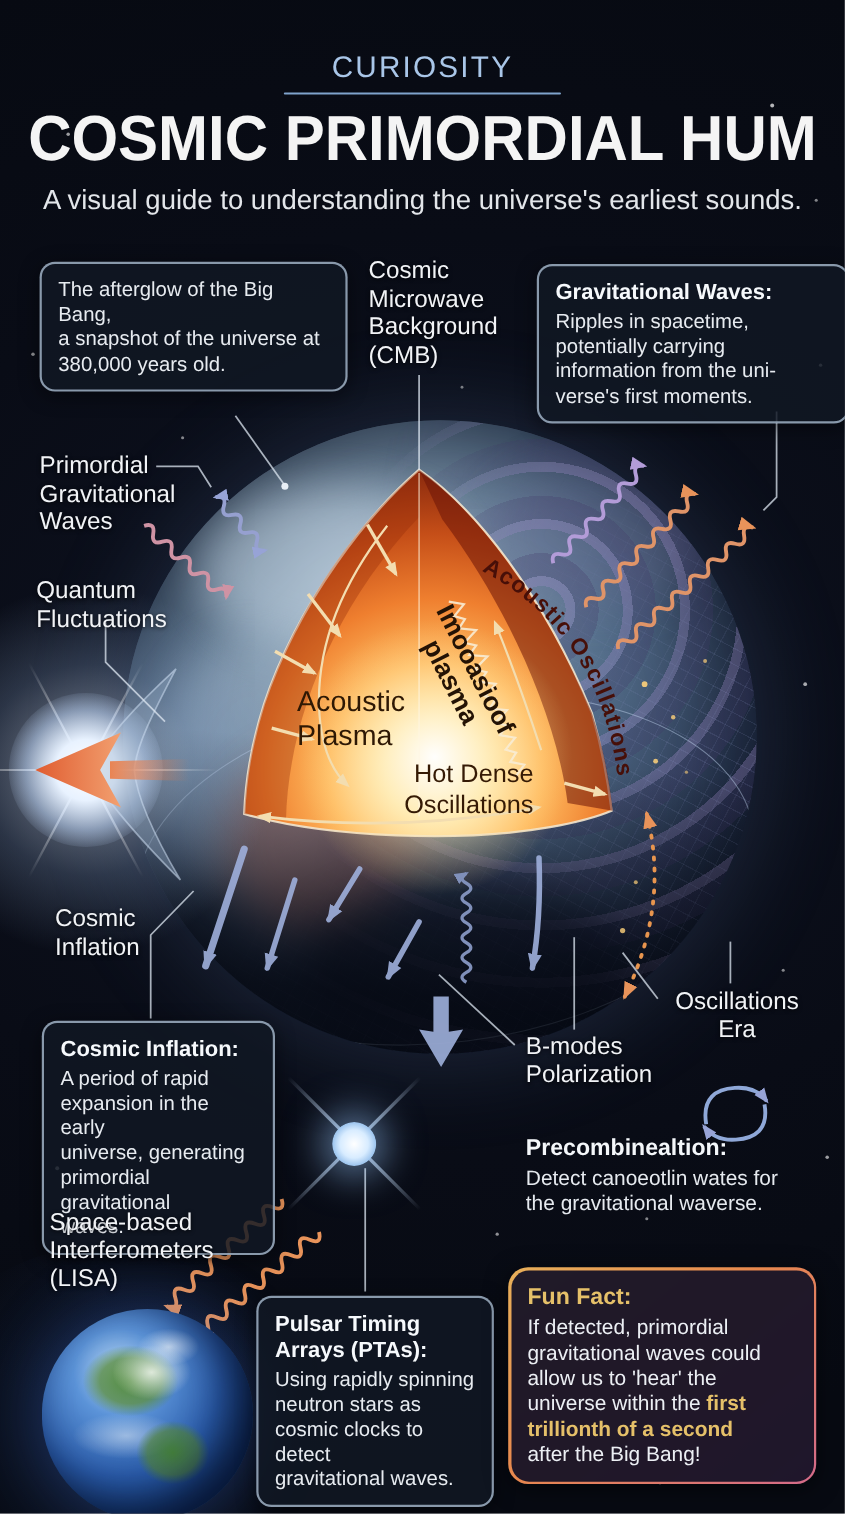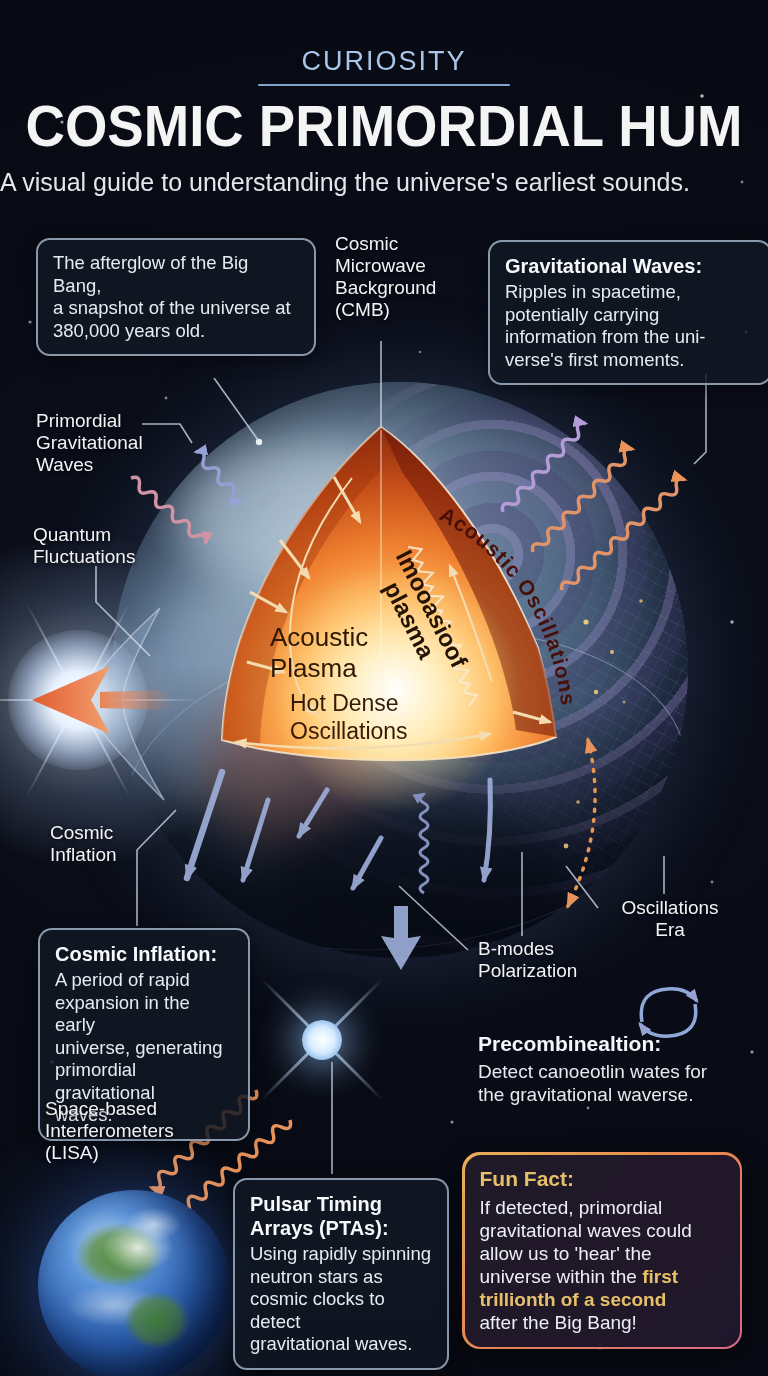--- a/index.html
+++ b/index.html
@@ -12,42 +12,42 @@
     position:relative;
     background:radial-gradient(ellipse 900px 700px at 50% 46%, #0e1322 0%, #090c16 60%, #070a12 100%);
     font-family:"Liberation Sans", sans-serif;
     color:#eef1f5;
   }
   .abs{position:absolute}
   
   .kicker{top:46px;left:0;width:768px;text-align:center;font-size:27px;letter-spacing:2px;color:var(--accent-blue);font-weight:500}
   .kicker-underline{top:84px;left:258px;width:252px;height:2px;background:#7fa3cc;border-radius:2px}
   .main-title{top:92px;left:0;width:768px;text-align:center;font-size:58px;font-weight:800;color:#f4f4f4;letter-spacing:0;transform:scaleX(.94);transform-origin:50% 50%;white-space:nowrap}
-  .subtitle{top:168px;left:0;width:768px;text-align:left;font-size:25px;color:#e3e6ea;font-weight:400}
+  .subtitle{top:168px;left:0;width:768px;text-align:center;font-size:25px;color:#e3e6ea;font-weight:400}
   
   .card{background:rgba(17,24,36,.84);border:2px solid rgba(159,176,196,.85);border-radius:14px;padding:12px 15px;box-shadow:0 4px 18px rgba(0,0,0,.45)}
   .card h3{font-size:20px;font-weight:700;color:#f6f9fc;white-space:pre-line;line-height:1.2;margin-bottom:3px}
   .card p{font-size:18.5px;color:#e7ebf0;white-space:pre-line;line-height:1.22}
   .card-cmb{left:36px;top:238px;width:280px}
   .card-gw{left:488px;top:240px;width:284px}
   .card-inflation{left:38px;top:928px;width:212px}
   .card-pta{left:233px;top:1178px;width:216px}
   
   .funfact-wrap{left:462px;top:1152px;width:280px;padding:2.5px;border-radius:18px;
      background:linear-gradient(140deg,#e8b05a 0%,#e8884e 45%,#d46a8a 100%);box-shadow:0 4px 20px rgba(0,0,0,.5)}
   .funfact{background:#151226f2;border-radius:16px;padding:12px 15px}
   .funfact h3{color:var(--gold);font-size:21px;font-weight:700;margin-bottom:5px}
   .funfact p{font-size:19px;line-height:1.22;color:#eceff4;white-space:pre-line}
   .funfact .hl{color:var(--gold);font-weight:700}
   
   .precomb{left:478px;top:1032px;width:272px}
   .precomb h3{font-size:21px;font-weight:700;color:#f4f7fa;margin-bottom:4px}
   .precomb p{font-size:19px;color:#e6eaef;white-space:pre-line;line-height:1.22}
   
-  .lbl{font-size:19px;color:#f1f3f6;white-space:pre-line;line-height:1.16;text-shadow:0 1px 4px rgba(0,0,0,.8)}
+  .lbl{font-size:22px;color:#f1f3f6;white-space:pre-line;line-height:1.16;text-shadow:0 1px 4px rgba(0,0,0,.8)}
   .lbl-cmb-pointer{left:335px;top:233px}
   .lbl-primordial{left:36px;top:410px}
   .lbl-quantum{left:33px;top:524px}
   .lbl-inflation{left:50px;top:822px}
   .lbl-bmodes{left:478px;top:938px}
   .lbl-recomb{left:596px;top:897px;width:148px;text-align:center}
   .lbl-lisa{left:45px;top:1098px}
   
   .sphere{left:112px;top:382px;width:576px;height:576px;border-radius:50%;overflow:hidden;
     background:radial-gradient(circle at 38% 28%, #a8bccd 0%, #7a93aa 20%, #536d8a 42%, #2b3a55 68%, #121a2b 88%, #0c1220 100%);
@@ -307,21 +307,21 @@
 <div class="abs pulsar-core"></div>
 
 <div class="abs earth"></div>
 
 <div class="abs" style="left:270px;top:622px;width:135px;text-align:left;font-size:26px;font-weight:500;color:#2e1804;white-space:pre-line;line-height:1.18">Acoustic
 Plasma</div>
 <div class="abs garbled">
   <div>Imooasioof</div>
   <div>plasma</div>
 </div>
-<div class="abs" style="left:290px;top:690px;width:195px;text-align:left;font-size:23px;font-weight:500;color:#351a05;white-space:pre-line;line-height:1.2">Hot Dense
+<div class="abs" style="left:290px;top:690px;width:195px;text-align:right;font-size:23px;font-weight:500;color:#351a05;white-space:pre-line;line-height:1.2">Hot Dense
 Oscillations</div>
 
 <div class="abs kicker">CURIOSITY</div>
 <div class="abs kicker-underline"></div>
 <div class="abs main-title">COSMIC PRIMORDIAL HUM</div>
 <div class="abs subtitle">A visual guide to understanding the universe's earliest sounds.</div>
 
 <div class="abs card card-cmb">
   <p>The afterglow of the Big Bang,
 a snapshot of the universe at

